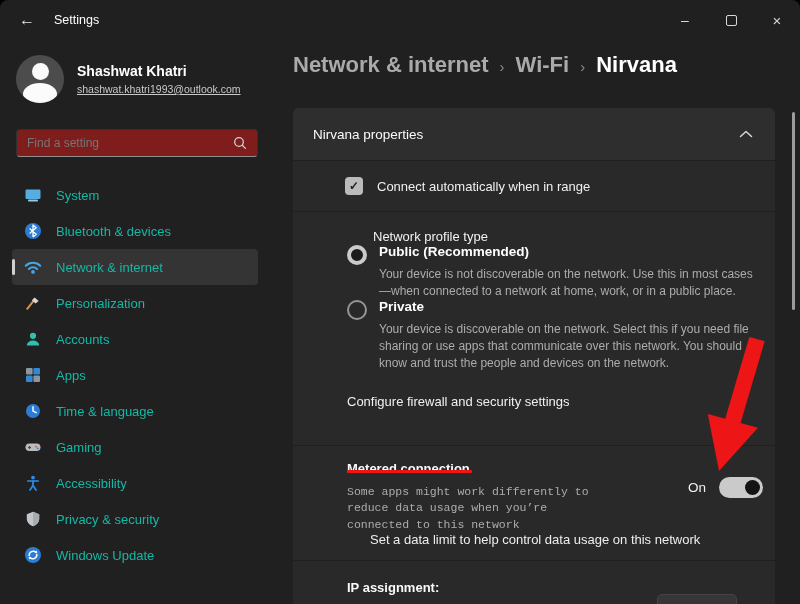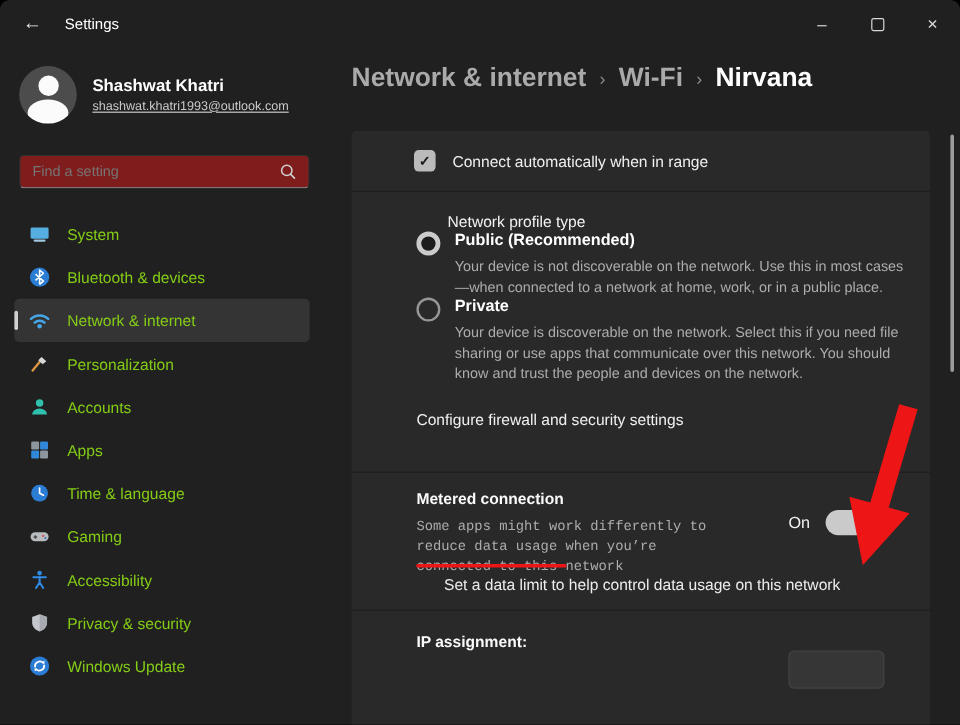--- a/index.html
+++ b/index.html
@@ -24,21 +24,21 @@
   .profile-email{font-size:10.5px;color:#c9c9c9;margin-top:3px;text-decoration:underline;}
   
   .searchbox{position:absolute;left:16px;top:129px;width:242px;height:28px;background:#7f1d1d;
              border:1px solid #313131;border-bottom:1px solid #8f8f8f;border-radius:4px;
              display:flex;align-items:center;padding:0 10px;box-sizing:border-box;}
   .searchbox input{flex:1;background:transparent;border:none;outline:none;color:#cfcfcf;
                    font-size:12px;font-family:inherit;padding:0;}
   
   .sidebar-menu{position:absolute;left:12px;top:177px;width:246px;}
   .side-item{height:36px;display:flex;align-items:center;gap:14px;padding:0 12px;border-radius:4px;
-             position:relative;font-size:13px;color:#84cc16;box-sizing:border-box;text-align:right;}
+             position:relative;font-size:13px;color:#14b8a6;box-sizing:border-box;text-align:right;}
   .side-item.selected{background:#343434;}
   .side-item.selected::before{content:"";position:absolute;left:0;top:10px;width:3px;height:16px;
              border-radius:2px;background:#d0d0d0;}
   .side-icon{width:18px;height:18px;flex:none;display:flex;align-items:center;justify-content:center;}
   
   .breadcrumb{position:absolute;left:293px;top:52px;display:flex;align-items:center;gap:11px;
               font-size:22px;font-weight:700;white-space:nowrap;}
   .crumb-dim{color:#aaaaaa;}
   .crumb-current{color:#ffffff;}
   .crumb-sep{color:#8d8d8d;font-size:15px;font-weight:400;padding-top:2px;}
@@ -60,21 +60,21 @@
   .radio{width:20px;height:20px;border-radius:50%;box-sizing:border-box;flex:none;margin-top:1px;}
   .radio.on{border:4px solid #cbcbcb;background:#1c1c1c;}
   .radio.off{border:2px solid #969696;background:transparent;}
   .radio-label{font-size:13.5px;font-weight:700;color:#ffffff;line-height:1.25;}
   .radio-desc{font-size:12px;color:#acacac;margin-top:5px;max-width:424px;line-height:1.4;}
   .firewall-link{margin-top:22px;font-size:13px;color:#f0f0f0;display:inline-block;}
   .metered-section{border-top:1px solid #1f1f1f;height:115px;box-sizing:border-box;position:relative;
                    padding:13px 0 0 54px;}
   .metered-title{font-size:13px;font-weight:700;color:#fafafa;display:inline-block;}
   .metered-desc{font-size:11.5px;color:#acacac;max-width:252px;line-height:1.42;margin-top:7px;font-family:Liberation Mono, monospace;}
-  .metered-right{position:absolute;right:43px;top:31px;display:flex;align-items:center;gap:13px;}
+  .metered-right{position:absolute;right:12px;top:31px;display:flex;align-items:center;gap:13px;}
   .toggle-state{font-size:13.5px;color:#f2f2f2;}
   .toggle{width:44px;height:21px;border-radius:11px;background:#cacaca;position:relative;flex:none;}
   .toggle-knob{position:absolute;right:3px;top:3px;width:15px;height:15px;border-radius:50%;background:#141414;}
   .data-limit-link{position:absolute;left:54px;bottom:13px;font-size:13px;color:#ededed;white-space:nowrap;margin-left:23px;}
   .ip-section{border-top:1px solid #1f1f1f;height:60px;box-sizing:border-box;position:relative;
               padding:17px 0 0 54px;}
   .ip-label{font-size:13px;font-weight:700;color:#fafafa;}
   .edit-btn{position:absolute;left:364px;top:33px;width:80px;height:32px;background:#363636;
             border:1px solid #444444;border-radius:5px;box-sizing:border-box;}
   
@@ -234,20 +234,26 @@
   <div class="breadcrumb">
     <span class="crumb-dim">Network &amp; internet</span>
     <span class="crumb-sep">›</span>
     <span class="crumb-dim">Wi-Fi</span>
     <span class="crumb-sep">›</span>
     <span class="crumb-current">Nirvana</span>
   </div>
 
   <div class="cards">
 
+    <div class="exp-header">
+      <span class="exp-title">Nirvana properties</span>
+      <svg width="14" height="8" viewBox="0 0 14 8">
+        <path d="M1.5 6.5 L7 1.5 L12.5 6.5" stroke="#d8d8d8" stroke-width="1.5" fill="none" stroke-linecap="round" stroke-linejoin="round"></path>
+      </svg>
+    </div>
 
     <div class="row-checkbox">
       <span class="checkbox">
         <span>✓</span>
       </span>
       <span class="checkbox-label">Connect automatically when in range</span>
     </div>
 
     <div class="body-section">
       <div class="profile-heading">Network profile type</div>

